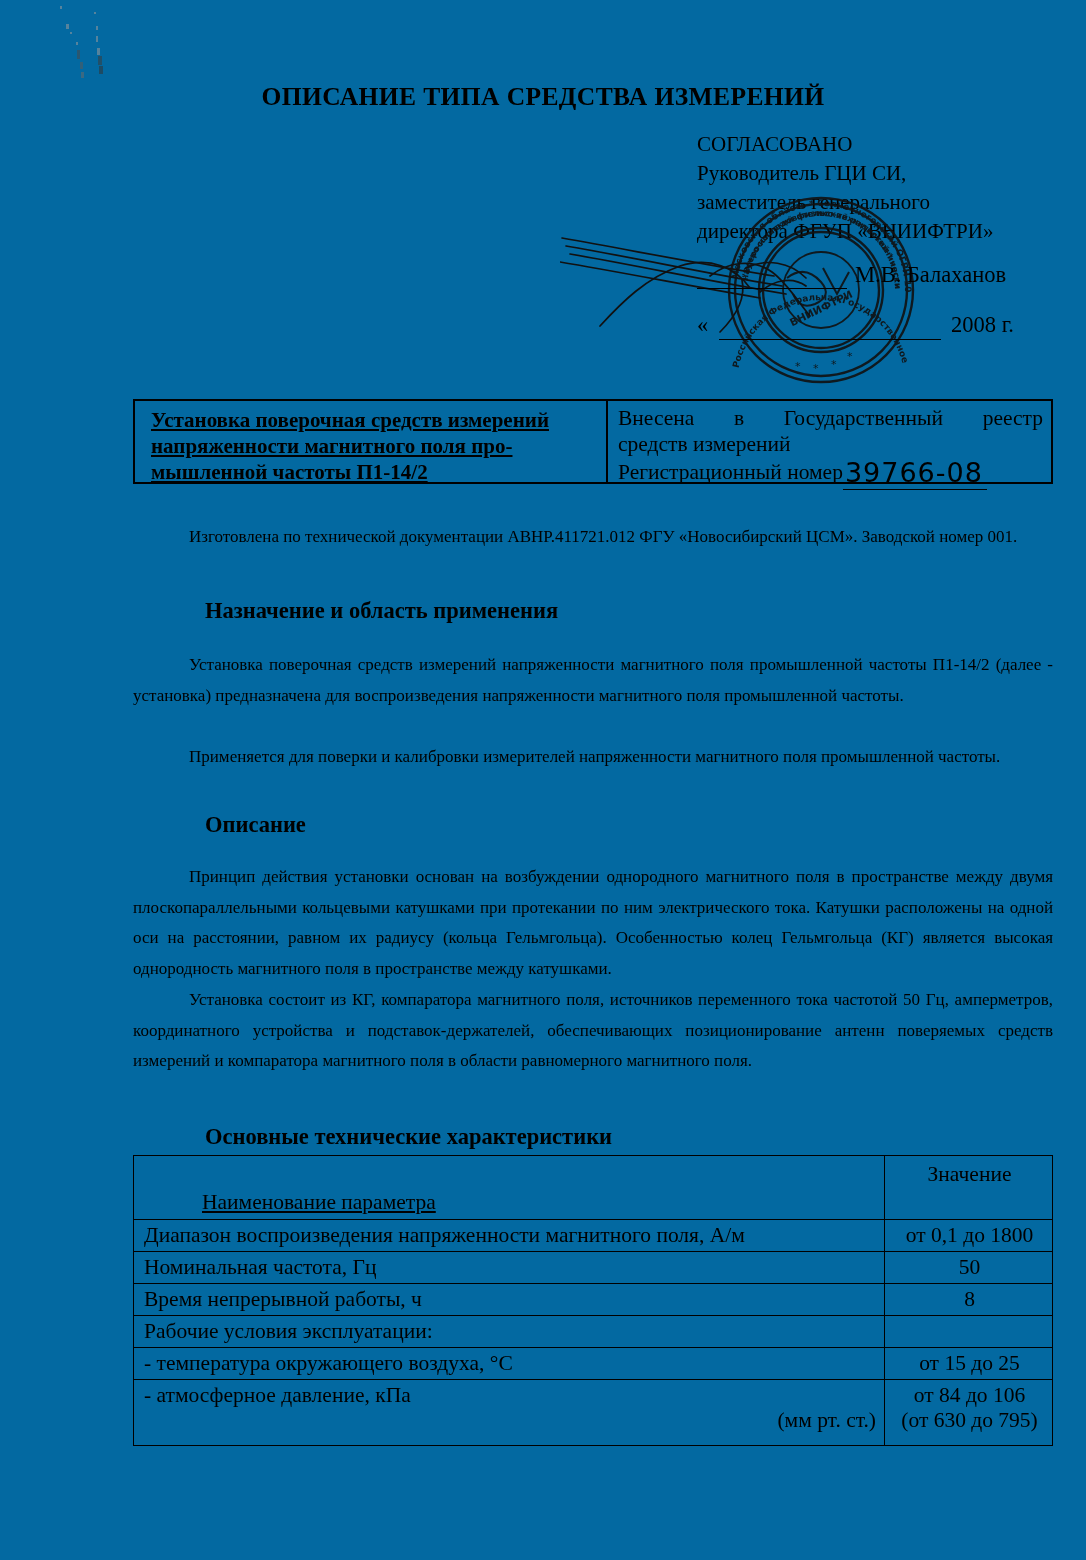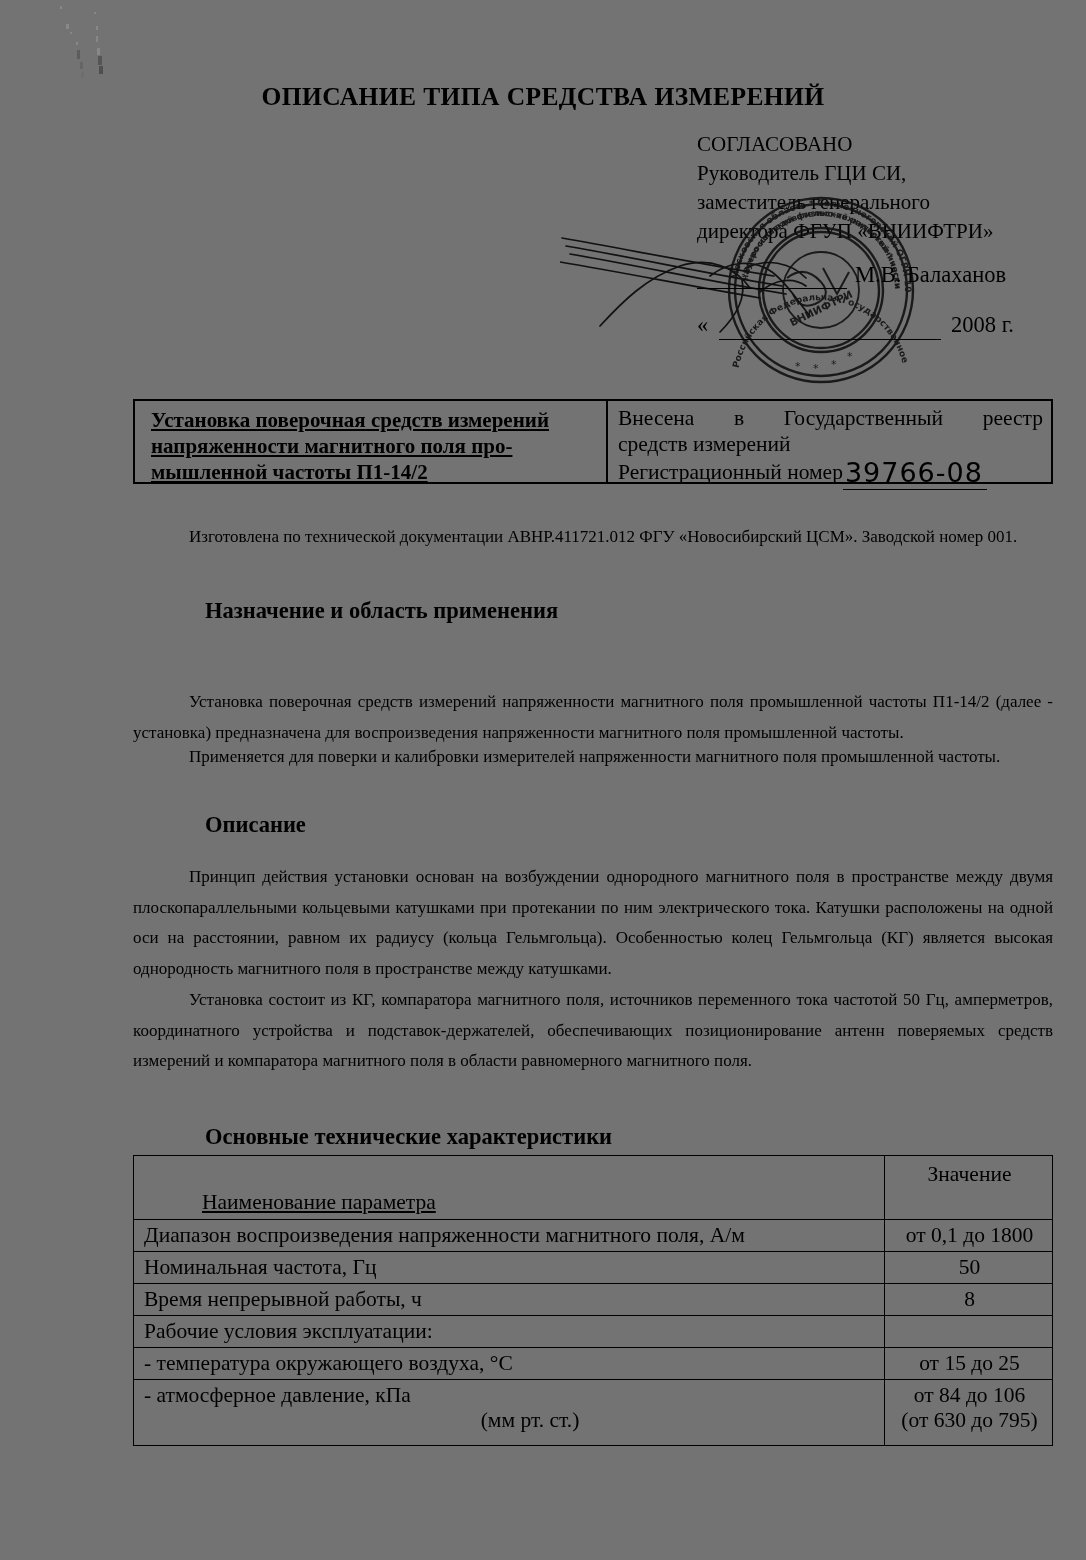--- a/index.html
+++ b/index.html
@@ -10,21 +10,21 @@
     background: #f2f2f2;
   }
   body {
     font-family: "Liberation Serif", "DejaVu Serif", serif;
   }
   .page {
     position: relative;
     width: 1086px;
     height: 1560px;
     margin: 0 auto;
-    background: #737373;
+    background: #0369a1;
     overflow: hidden;
     color: #000;
   }
 
   
   .scan-specks {
     position: absolute;
     left: 56px;
     top: 4px;
     width: 70px;
@@ -206,21 +206,21 @@
     vertical-align: top;
     padding-top: 6px;
   }
   .spec-table td.val {
     width: 168px;
     text-align: center;
   }
   .row-tall td { height: 66px; }
   .mm-line {
     display: block;
-    text-align: center;
+    text-align: right;
     padding-left: 40px;
   }
 </style>
 </head>
 <body>
 
 <div class="page">
 
   <div class="scan-specks">
     <i style="left:4px;top:2px;width:2px;height:3px;"></i>
@@ -323,21 +323,21 @@
       <div>средств измерений</div>
       <div class="reg-line"><span>Регистрационный номер</span><span class="reg-number">39766-08</span></div>
     </div>
   </div>
 
   <div class="body-text" style="top:522px;">
     <p>Изготовлена по технической документации АВНР.411721.012 ФГУ «Новосибирский ЦСМ». Заводской номер 001.</p>
   </div>
 
   <div class="section-head" style="top:598px;">Назначение и область применения</div>
-  <div class="body-text" style="top:650px;margin-top:37px;">
+  <div class="body-text" style="top:650px;">
     <p>Установка поверочная средств измерений напряженности магнитного поля промышленной частоты П1-14/2 (далее - установка) предназначена для воспроизведения напряженности магнитного поля промышленной частоты.</p>
   </div>
   <div class="body-text" style="top:742px;">
     <p>Применяется для поверки и калибровки измерителей напряженности магнитного поля промышленной частоты.</p>
   </div>
 
   <div class="section-head" style="top:812px;">Описание</div>
   <div class="body-text" style="top:862px;">
     <p>Принцип действия установки основан на возбуждении однородного магнитного поля в пространстве между двумя плоскопараллельными кольцевыми катушками при протекании по ним электрического тока. Катушки расположены на одной оси на расстоянии, равном их радиусу (кольца Гельмгольца). Особенностью колец Гельмгольца (КГ) является высокая однородность магнитного поля в пространстве между катушками.</p>
   </div>

